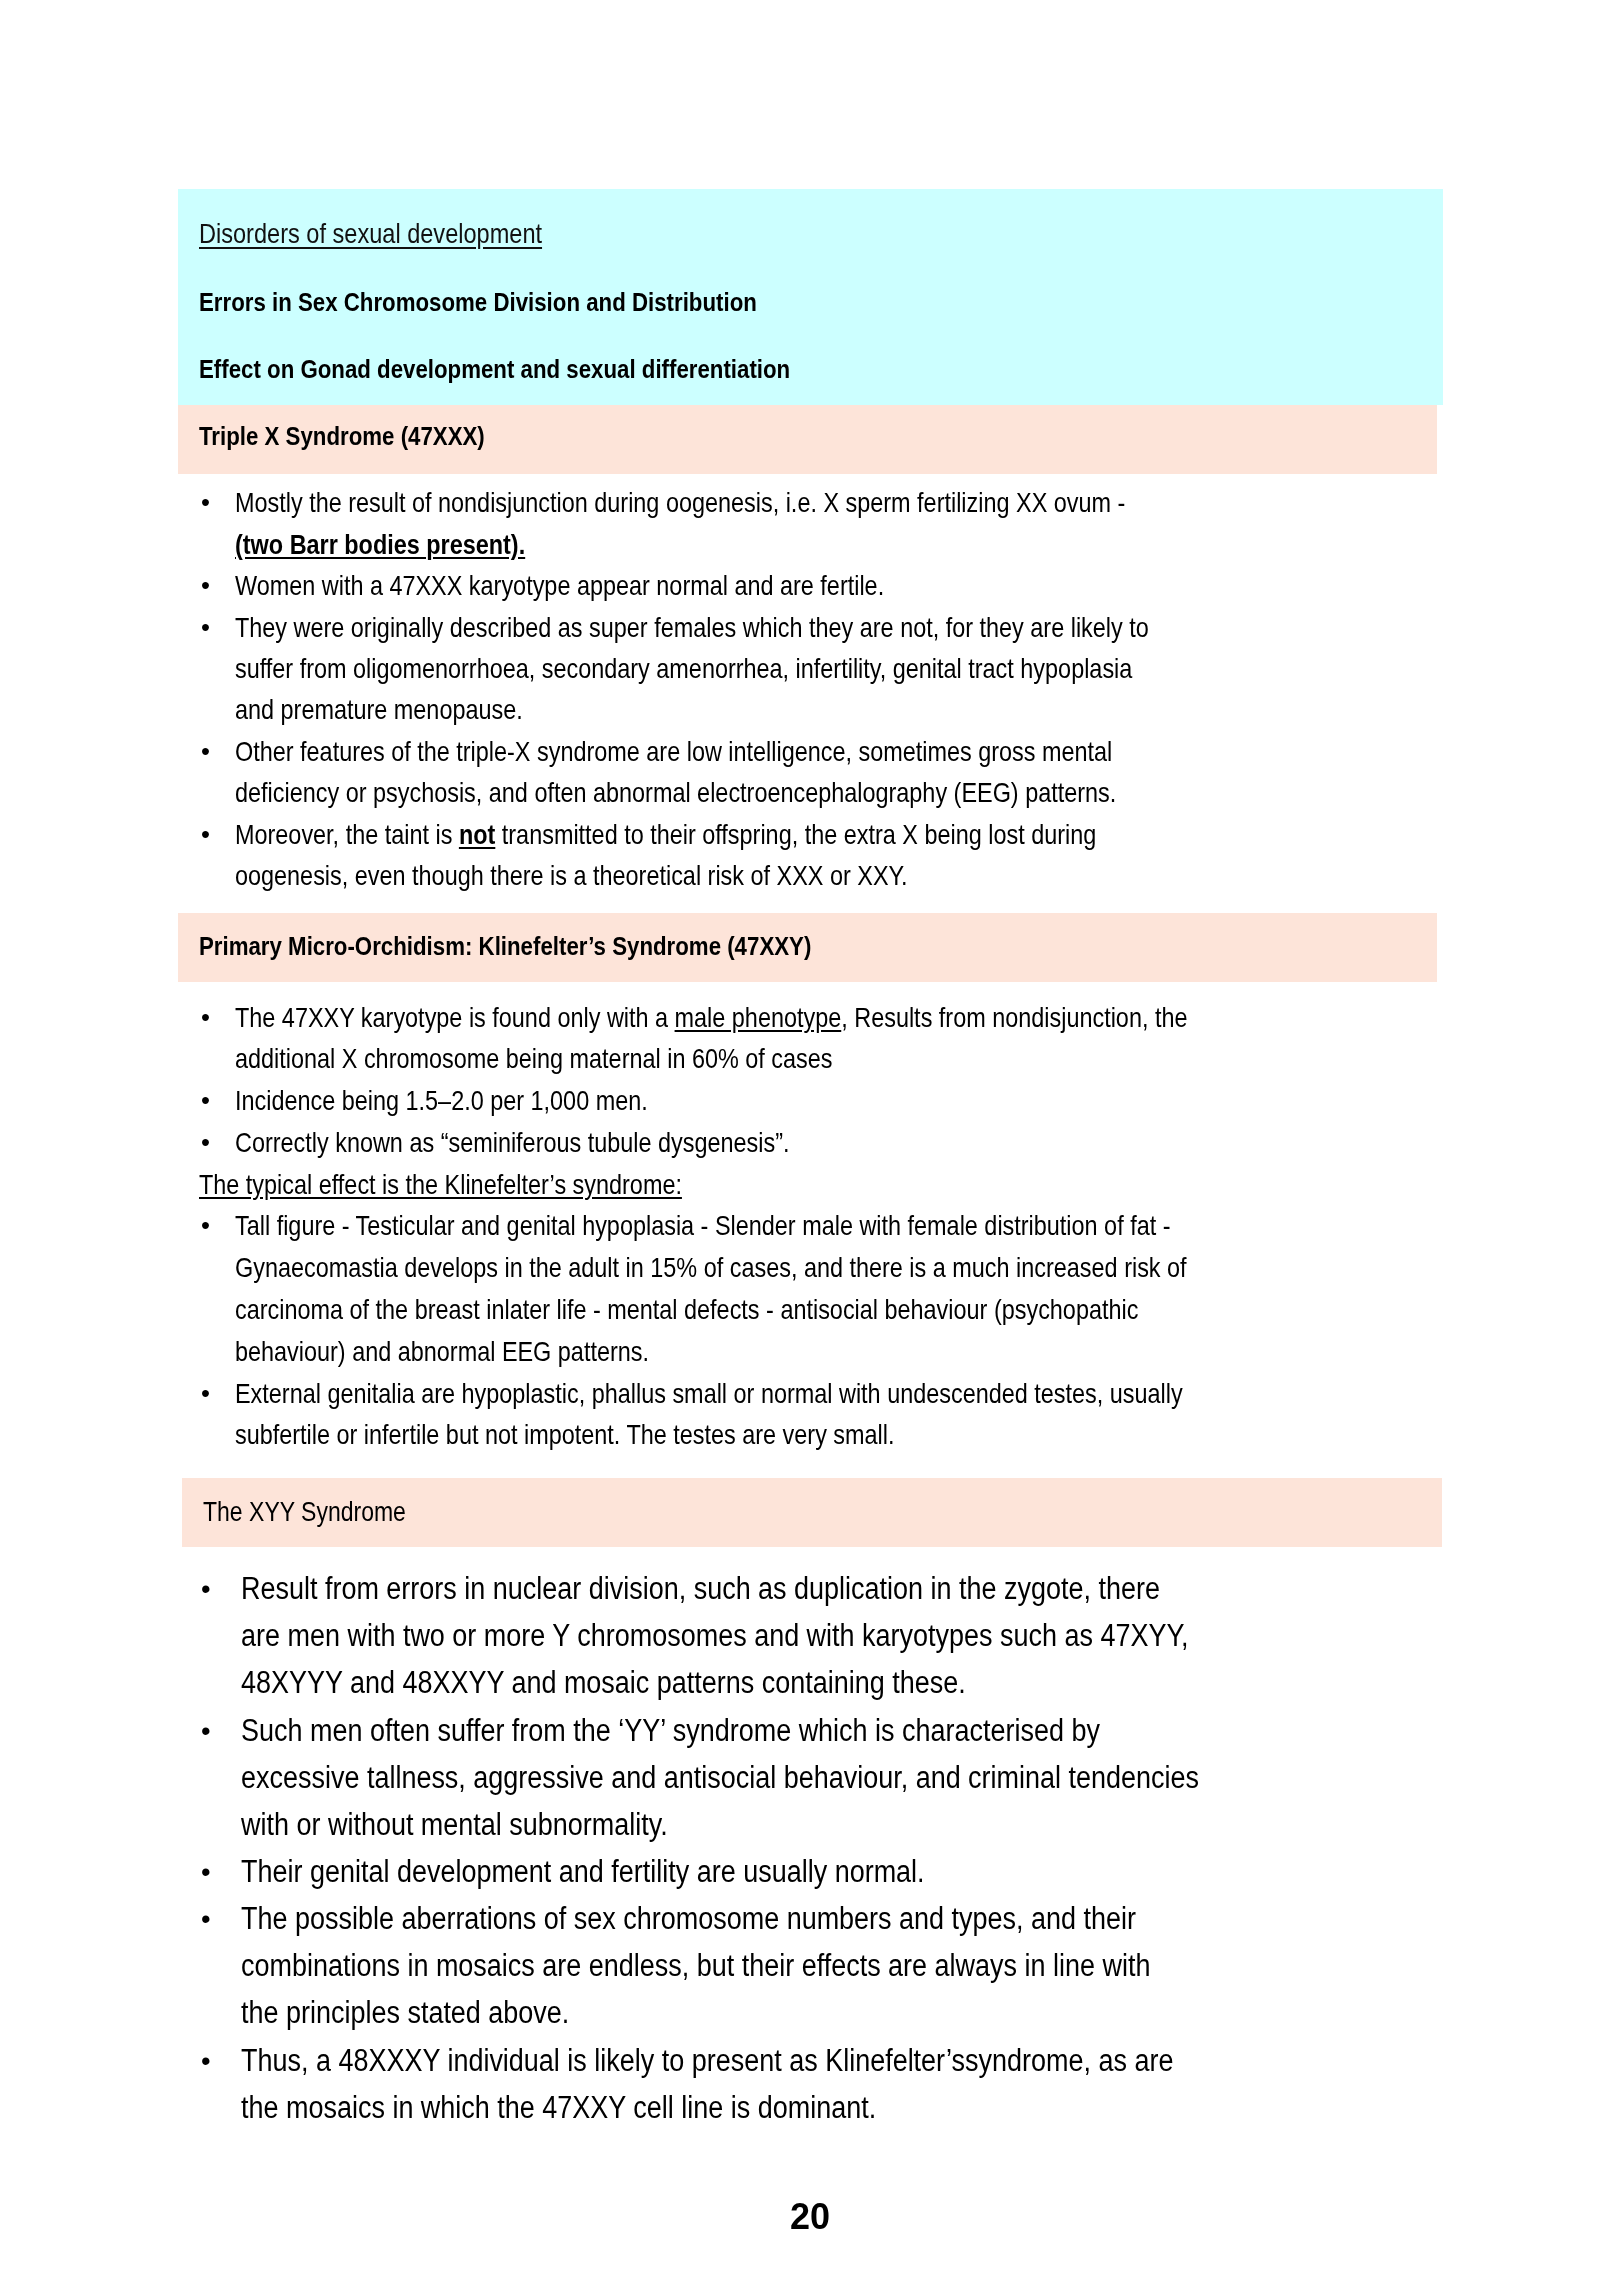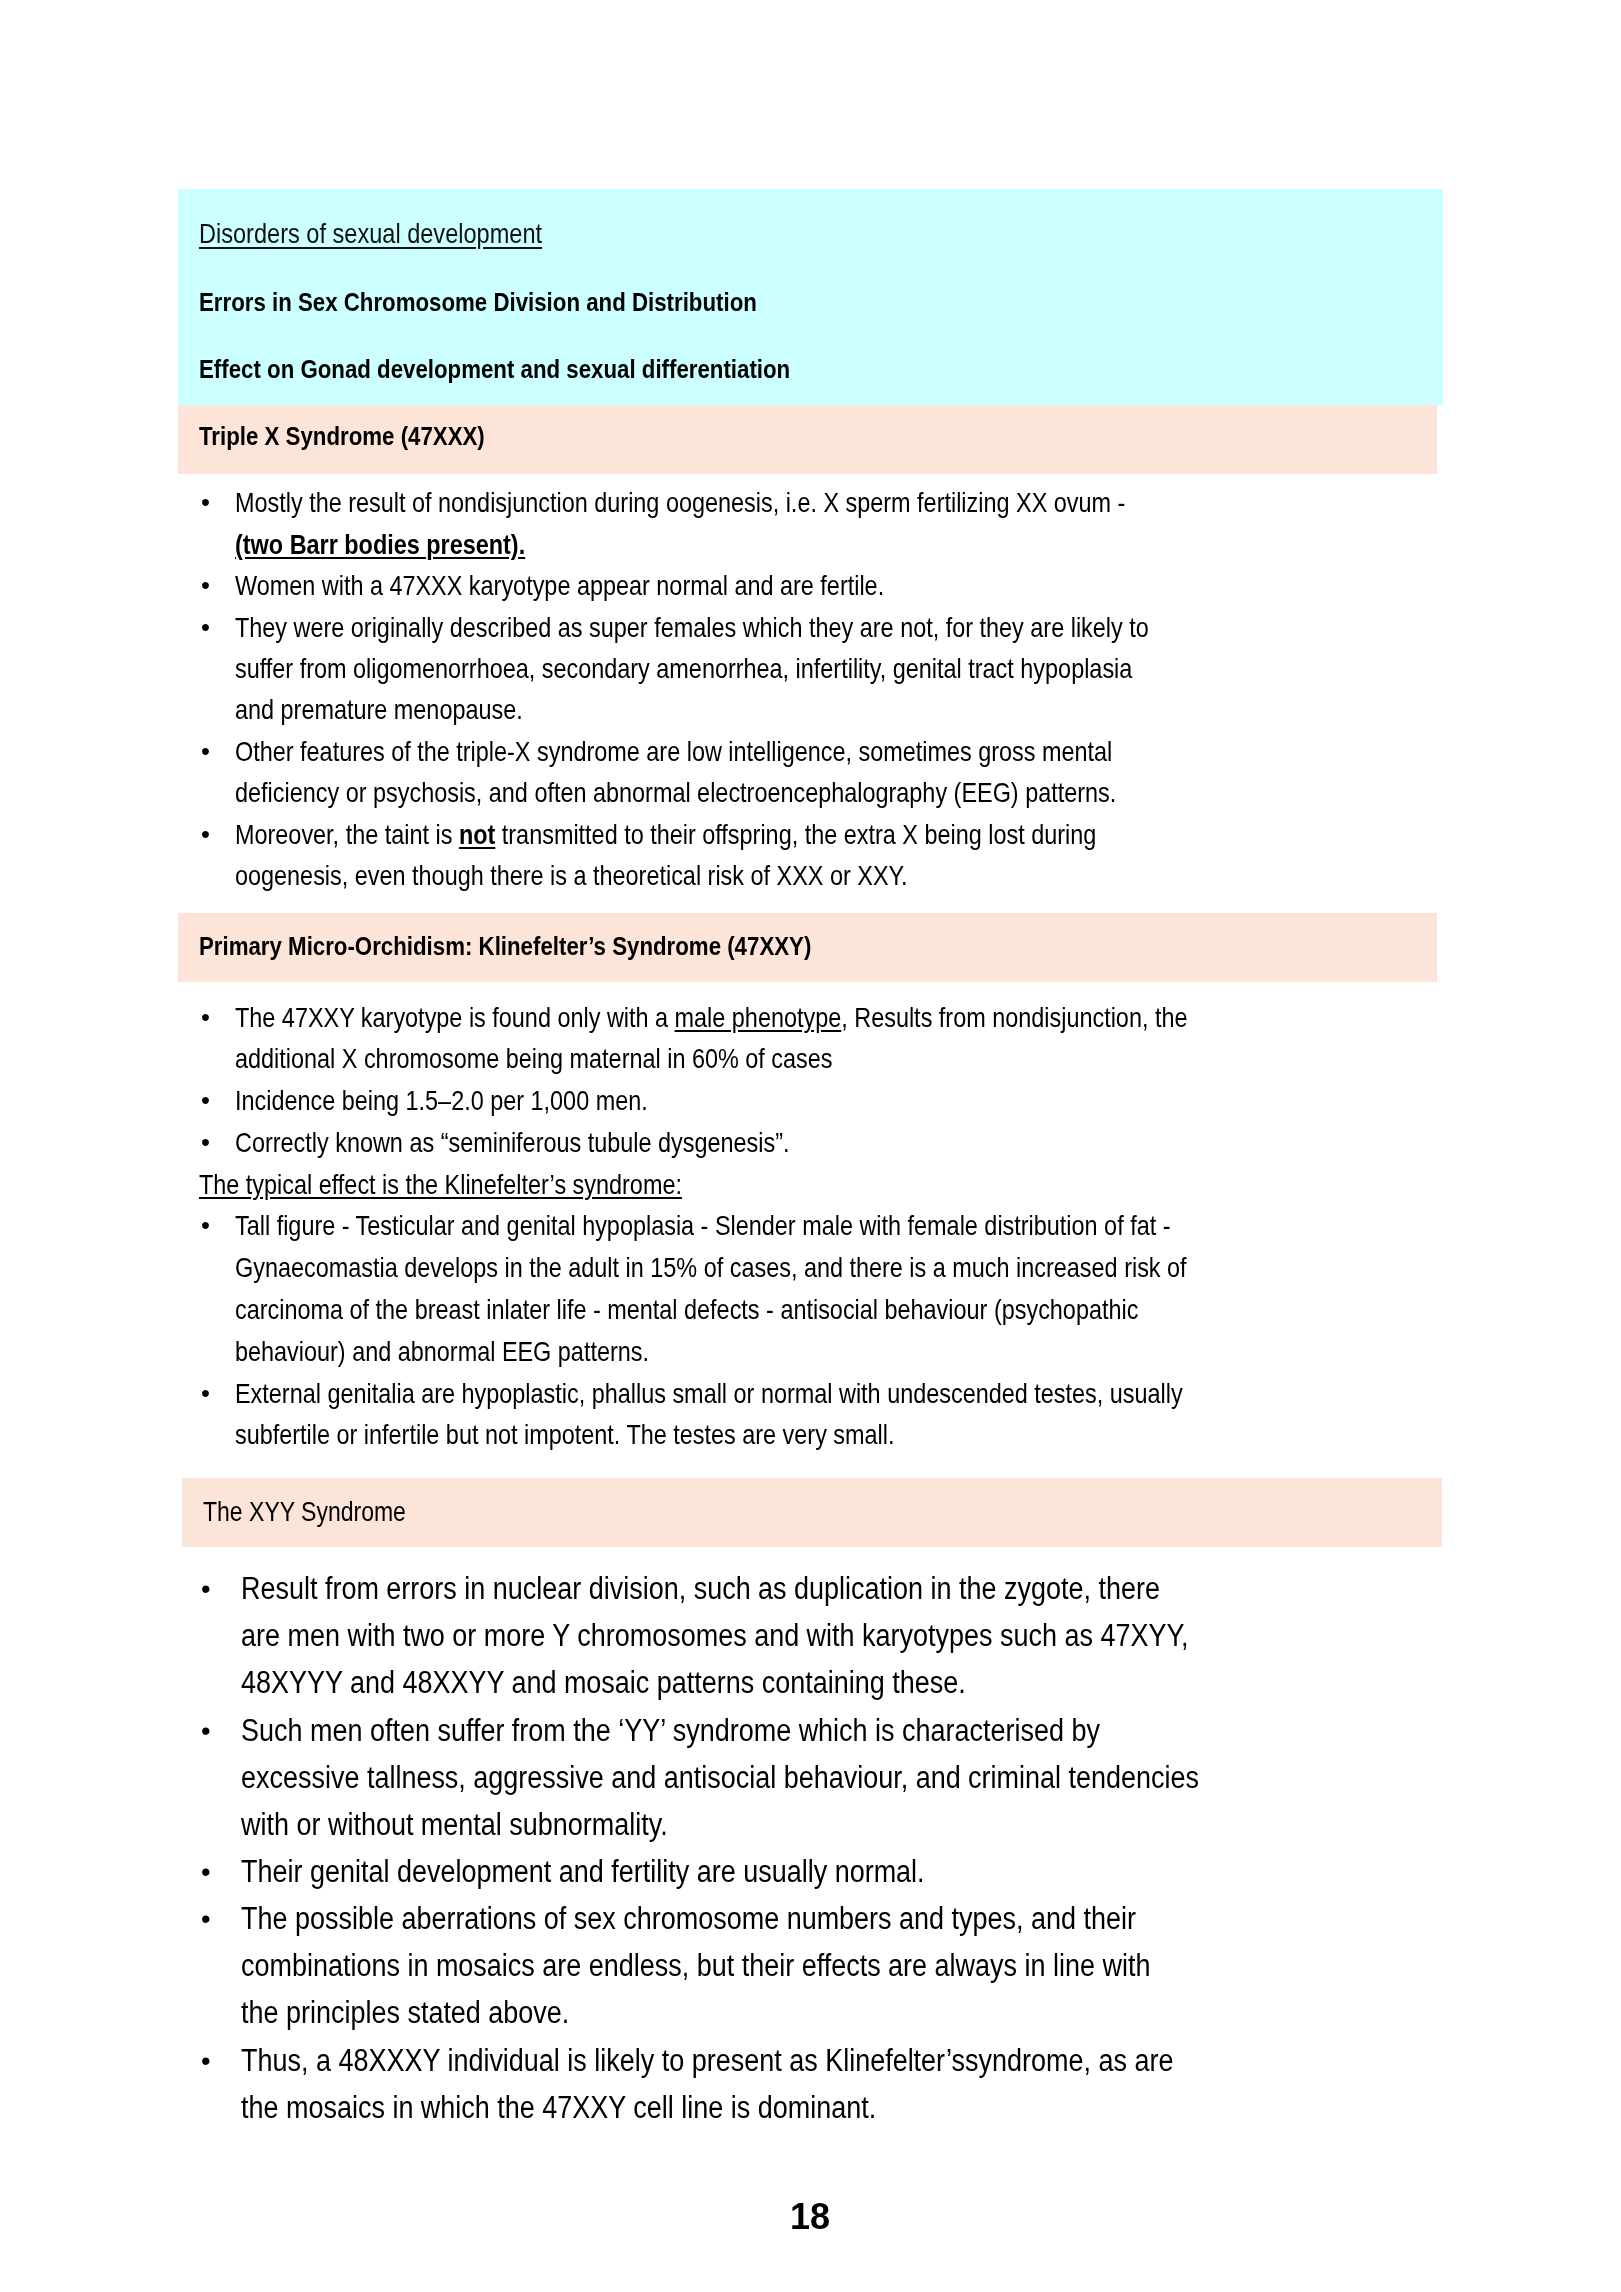--- a/index.html
+++ b/index.html
@@ -89,14 +89,14 @@
     <div class="line" style="left: 241px; top: 1854px;"><span>Their genital development and fertility are usually normal.</span></div>
     <span class="bullet" style="left: 201px; top: 1901px;">•</span>
     <div class="line" style="left: 241px; top: 1901px;"><span>The possible aberrations of sex chromosome numbers and types, and their</span></div>
     <div class="line" style="left: 241px; top: 1948px;"><span>combinations in mosaics are endless, but their effects are always in line with</span></div>
     <div class="line" style="left: 241px; top: 1995px;"><span>the principles stated above.</span></div>
     <span class="bullet" style="left: 201px; top: 2043px;">•</span>
     <div class="line" style="left: 241px; top: 2043px;"><span>Thus, a 48XXXY individual is likely to present as Klinefelter’ssyndrome, as are</span></div>
     <div class="line" style="left: 241px; top: 2090px;"><span>the mosaics in which the 47XXY cell line is dominant.</span></div>
   </div>
 
-<div class="pageno">18</div>
+<div class="pageno">20</div>
 
 
 </body></html>

